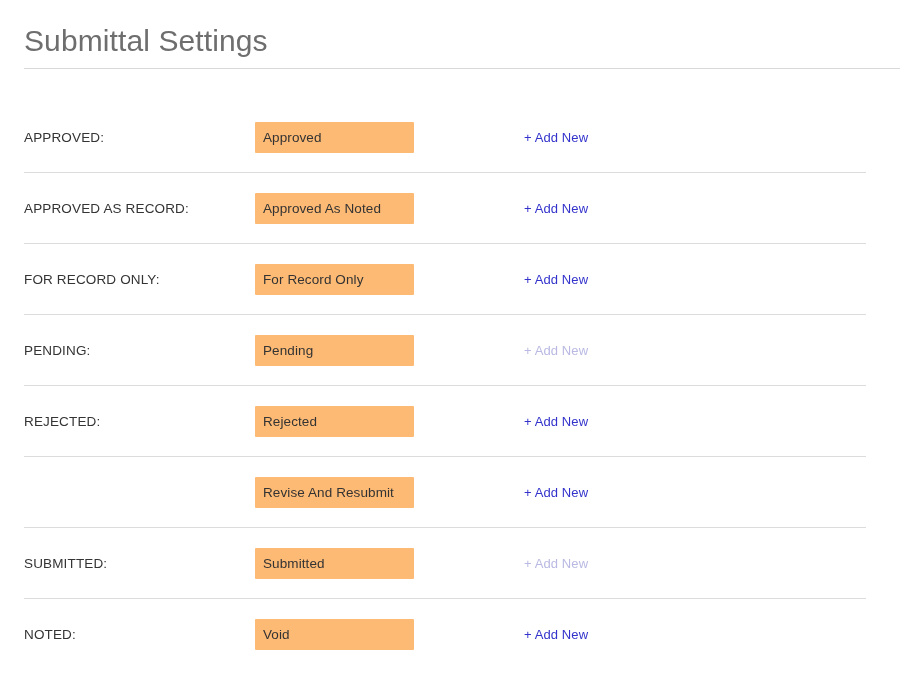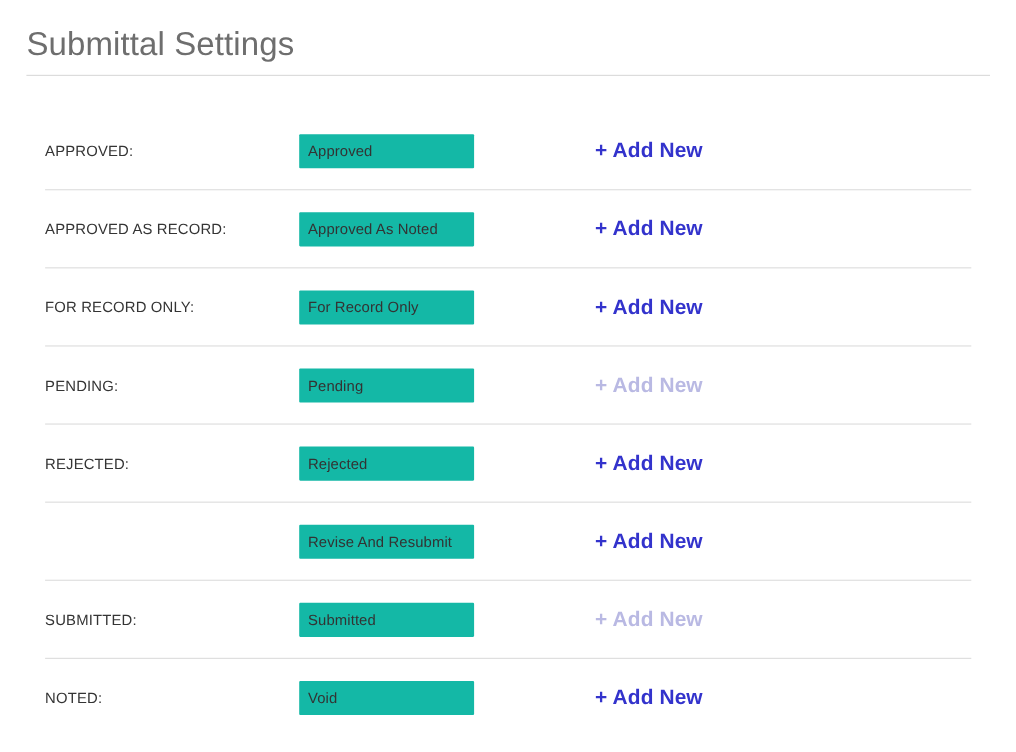--- a/index.html
+++ b/index.html
@@ -47,21 +47,21 @@
     left: 24px;
     right: 0;
     top: 68px;
     height: 1px;
     background: #d9d9d9;
   }
 
   
   .settings-list {
     position: absolute;
-    left: 17px;
+    left: 0;
     top: 102px;
     right: 0;
   }
   .setting-row {
     position: relative;
     height: 71px;
     box-sizing: border-box;
   }
   .row-rule {
     position: absolute;
@@ -86,40 +86,40 @@
     white-space: nowrap;
   }
 
   .row-input {
     position: absolute;
     left: 255px;
     top: 20px;
     width: 159px;
     height: 31px;
     box-sizing: border-box;
-    background: #14b8a6;
+    background: #fdba74;
     border: none;
     outline: none;
     border-radius: 1px;
     padding: 12px 8px;
     font-family: "Liberation Sans", sans-serif;
     font-size: 13.5px;
     color: #333333;
     letter-spacing: 0.1px;
   }
 
   .row-action {
     position: absolute;
     left: 524px;
     top: 0;
     height: 71px;
     display: flex;
     align-items: center;
-    font-size: 19px;
-    font-weight: 700;
+    font-size: 13px;
+    font-weight: 400;
     color: #3333cc;
     letter-spacing: 0.1px;
     white-space: nowrap;
     cursor: pointer;
     text-decoration: none;
   }
   .row-action.disabled {
     color: #b9b9e3;
     cursor: default;
   }

